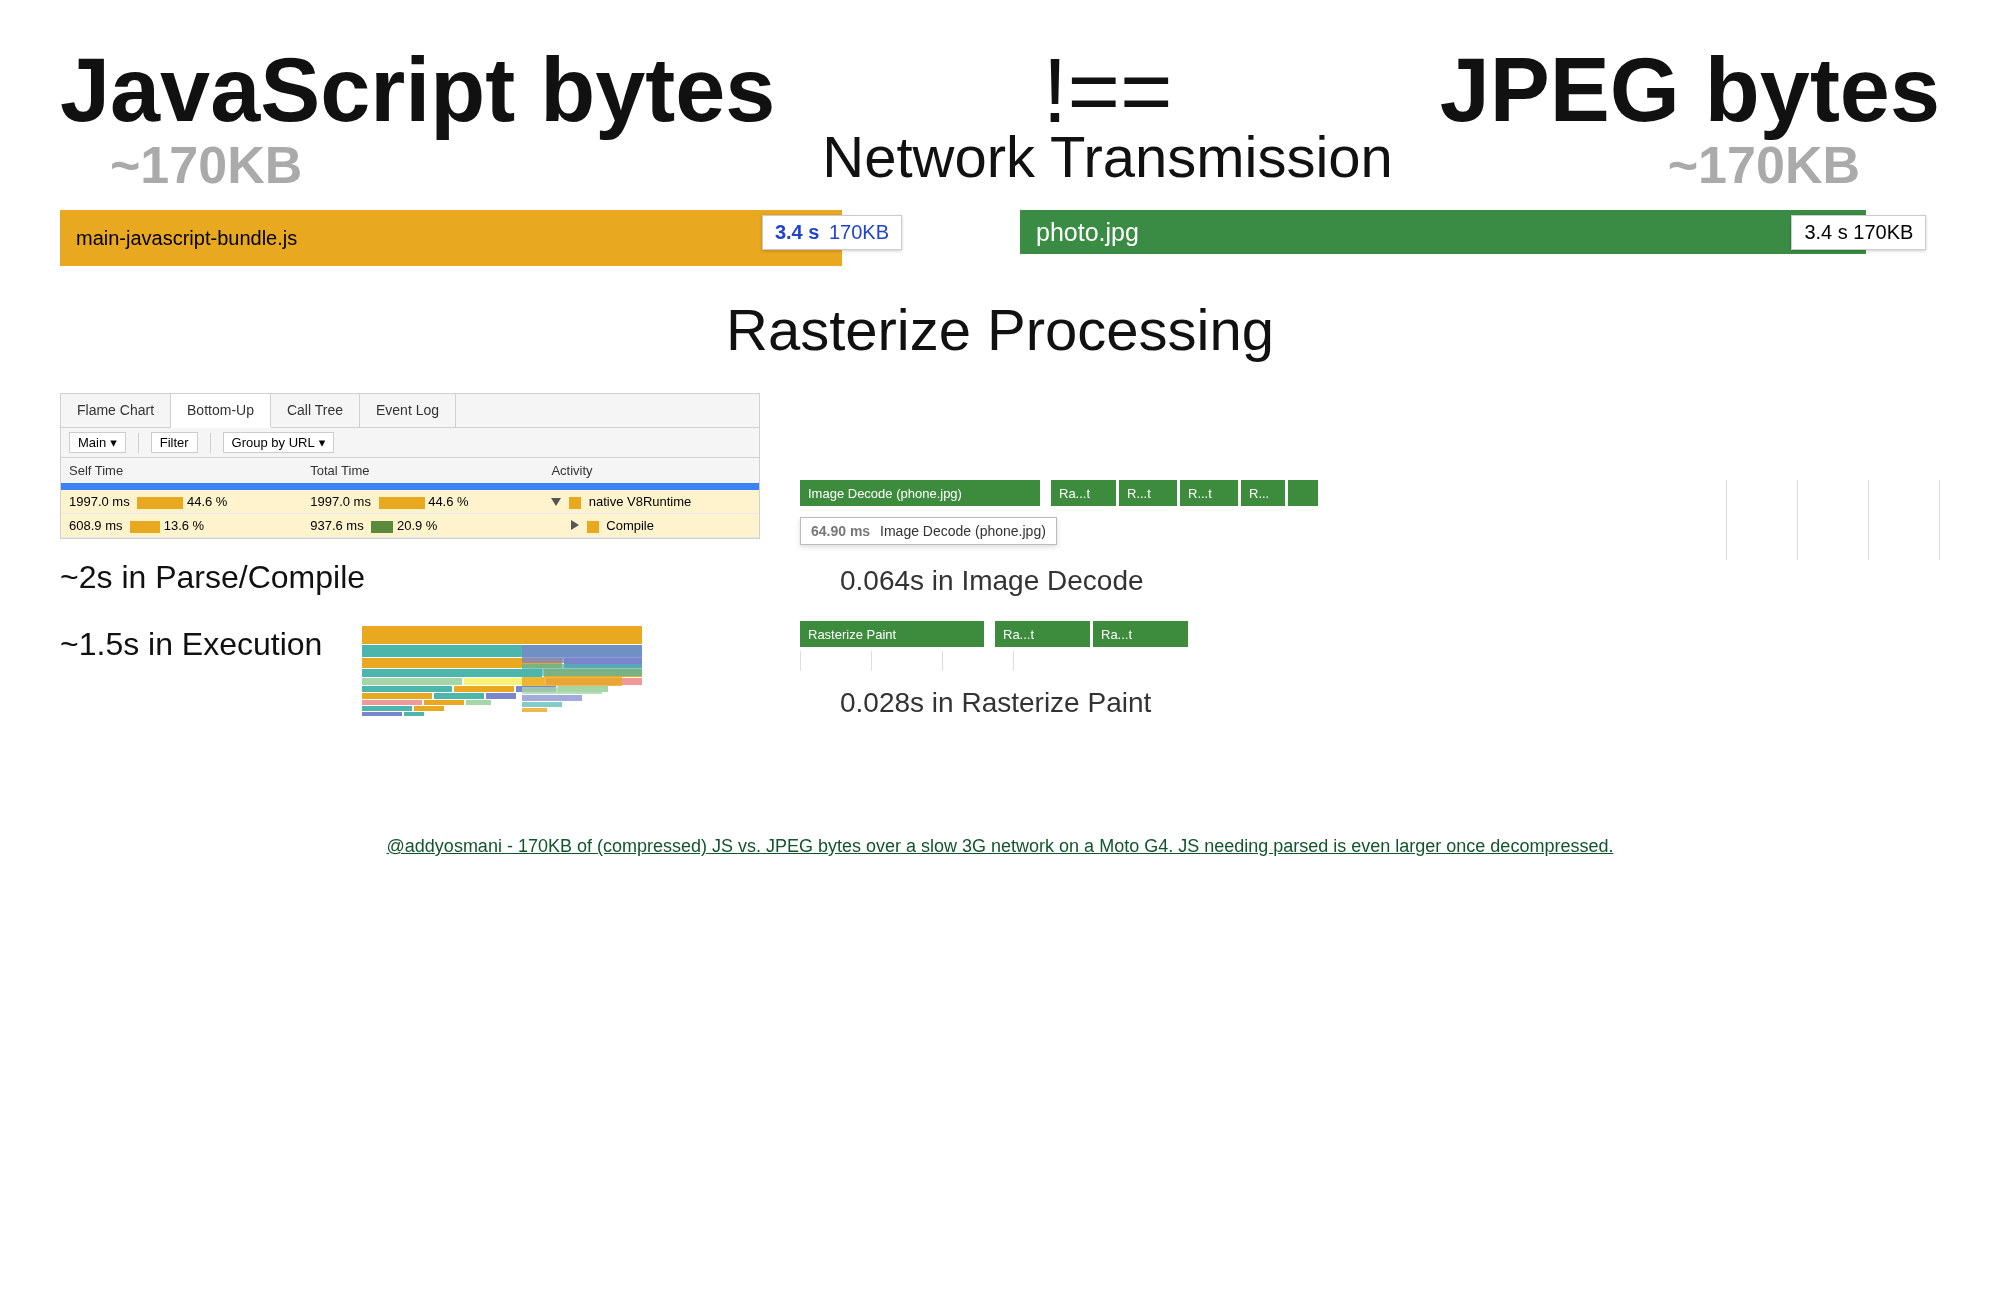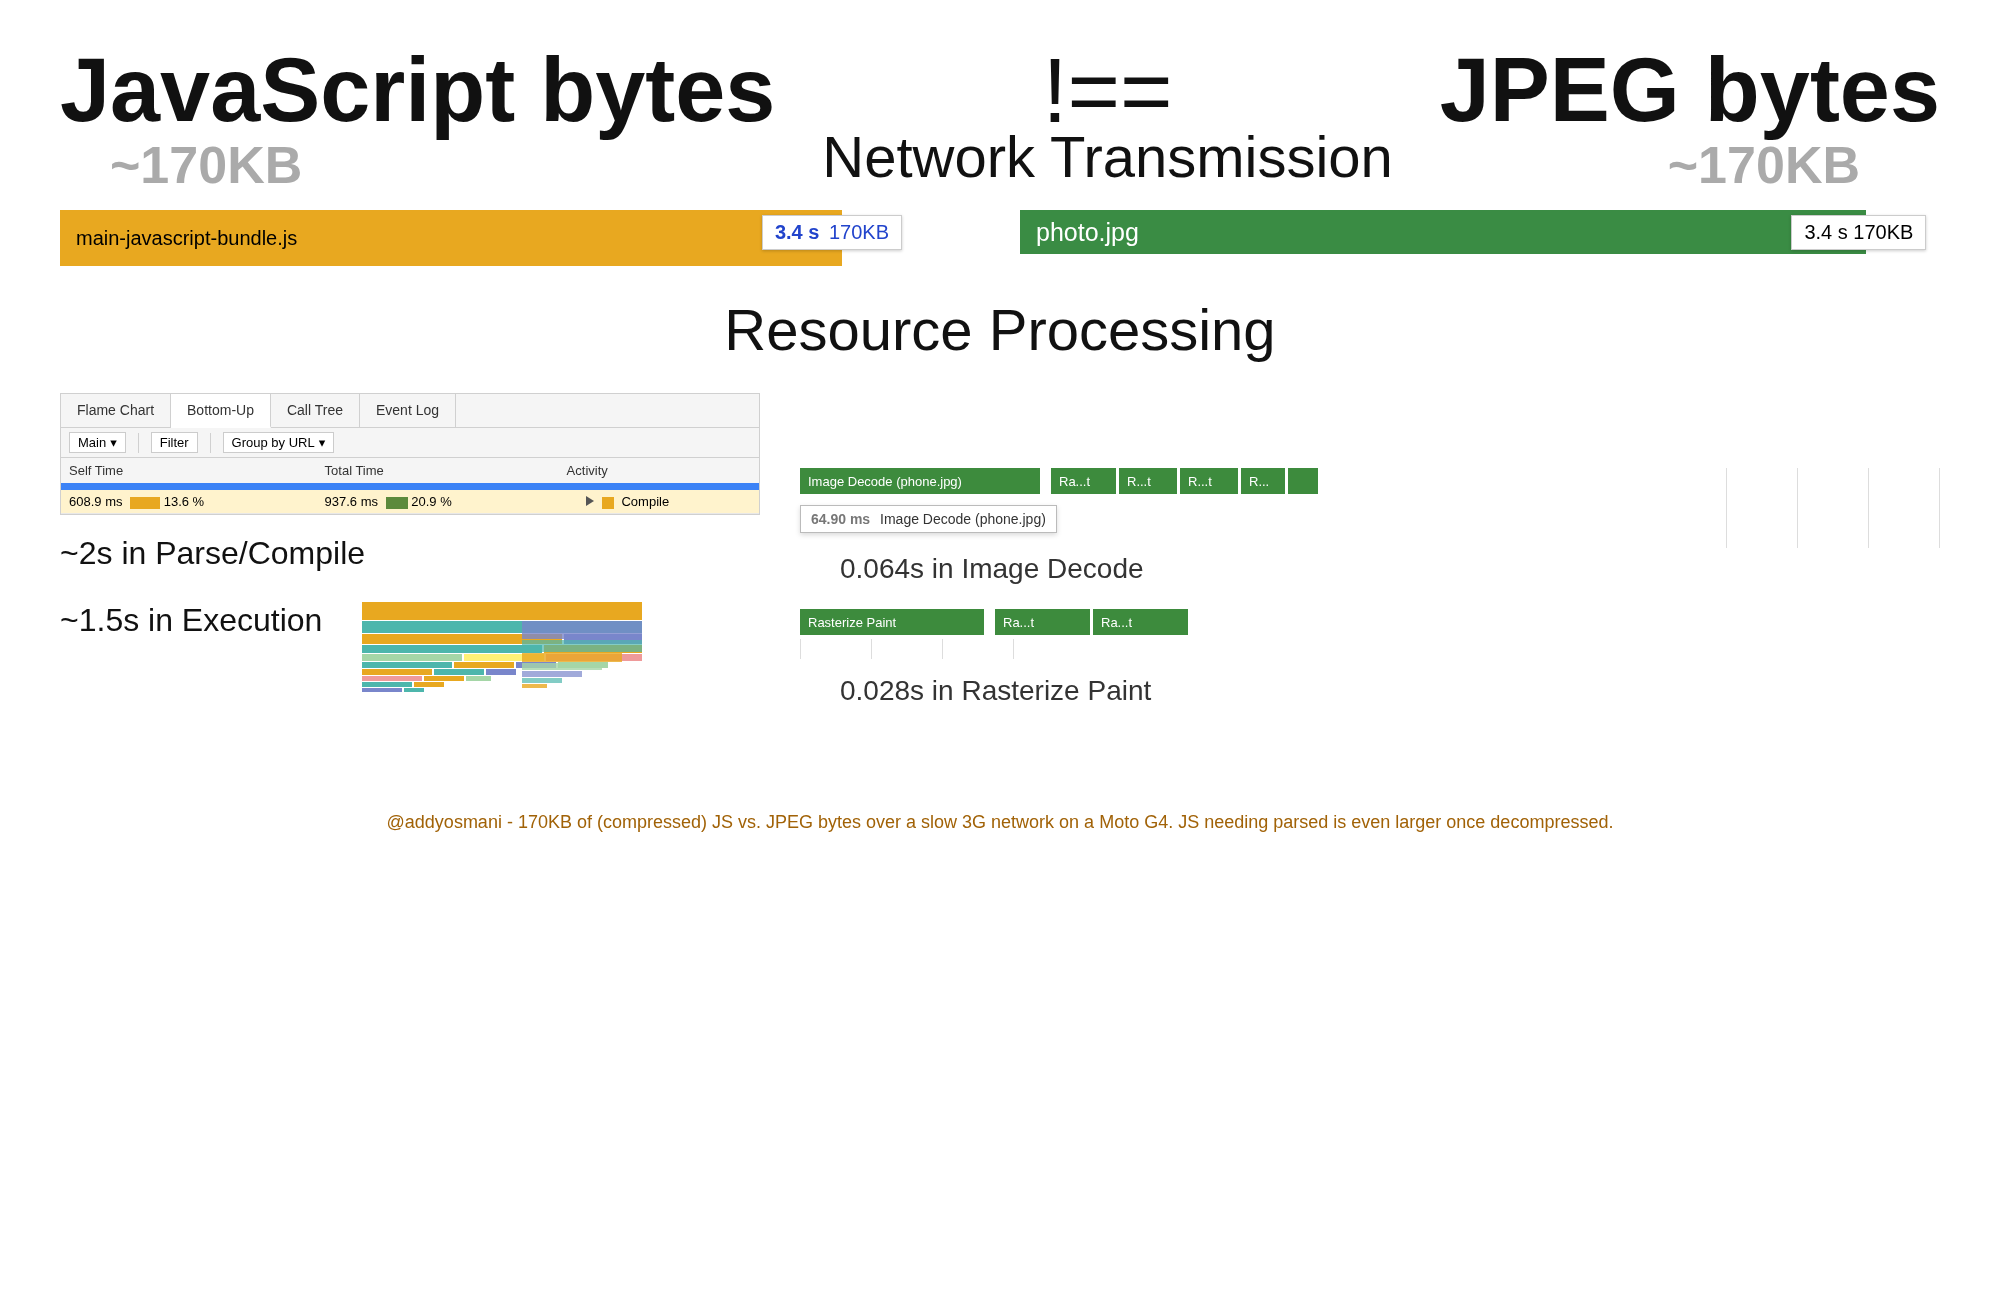--- a/index.html
+++ b/index.html
@@ -329,22 +329,23 @@
       font-weight: 400;
       color: #333;
       margin: 16px 0 0 40px;
     }
 
     
     .footer {
       margin-top: 30px;
       text-align: center;
       font-size: 18px;
-      color: #a16207;
+      color: #14532d;
       padding-bottom: 20px;
+      text-decoration: underline;
     }
 
     .header-row {
       display: flex;
       justify-content: space-between;
       align-items: center;
     }
 
     .title-left {
       text-align: left;
@@ -428,21 +429,21 @@
       <div class="jpg-bar">
         <span class="jpg-bar-label">photo.jpg</span>
         <div class="jpg-tooltip">
           <span class="time">3.4 s</span>
           <span class="size">170KB</span>
         </div>
       </div>
     </div>
   </div>
 
-  <div class="resource-processing-title">Resource Processing</div>
+  <div class="resource-processing-title">Rasterize Processing</div>
 
   <div class="bottom-section">
 
     <div class="left-panel">
 
       <div class="devtools-panel">
 
         <div class="devtools-tabs">
           <div class="devtools-tab">Flame Chart</div>
           <div class="devtools-tab active">Bottom-Up</div>
@@ -468,20 +469,33 @@
 
         <table class="devtools-table">
           <thead>
             <tr>
               <th>Self Time</th>
               <th>Total Time</th>
               <th>Activity</th>
             </tr>
           </thead>
           <tbody>
+            <tr class="row-highlight">
+              <td>
+                1997.0 ms <span class="pct-bar-yellow" style="width:46px"></span> 44.6 %
+              </td>
+              <td>
+                1997.0 ms <span class="pct-bar-yellow" style="width:46px"></span> 44.6 %
+              </td>
+              <td>
+                <span class="triangle-down"></span>
+                <span class="activity-square" style="background:#e8a820;margin:0 4px"></span>
+                native V8Runtime
+              </td>
+            </tr>
             <tr class="row-highlight2">
               <td>
                 608.9 ms <span class="pct-bar-yellow" style="width:30px"></span> 13.6 %
               </td>
               <td>
                 937.6 ms <span class="pct-bar-green" style="width:22px"></span> 20.9 %
               </td>
               <td>
                 <span style="display:inline-block;width:16px"></span>
                 <span class="triangle-right"></span>

